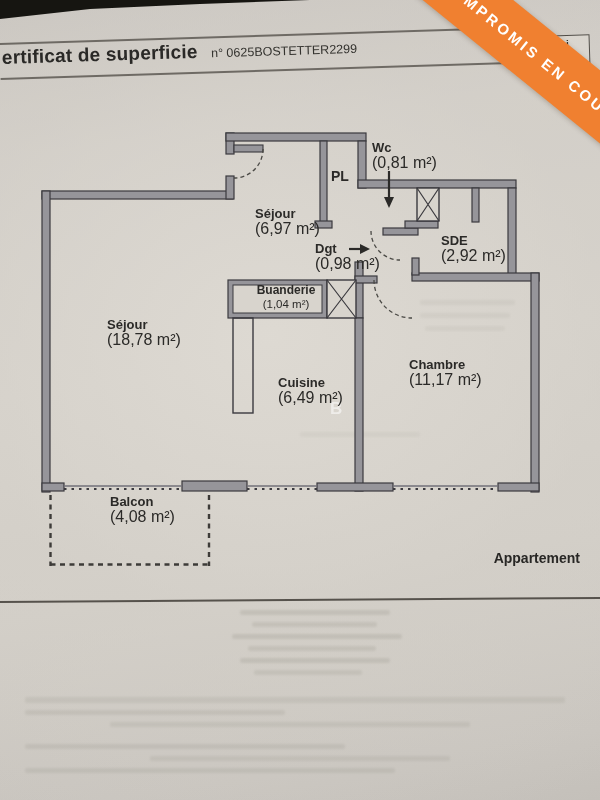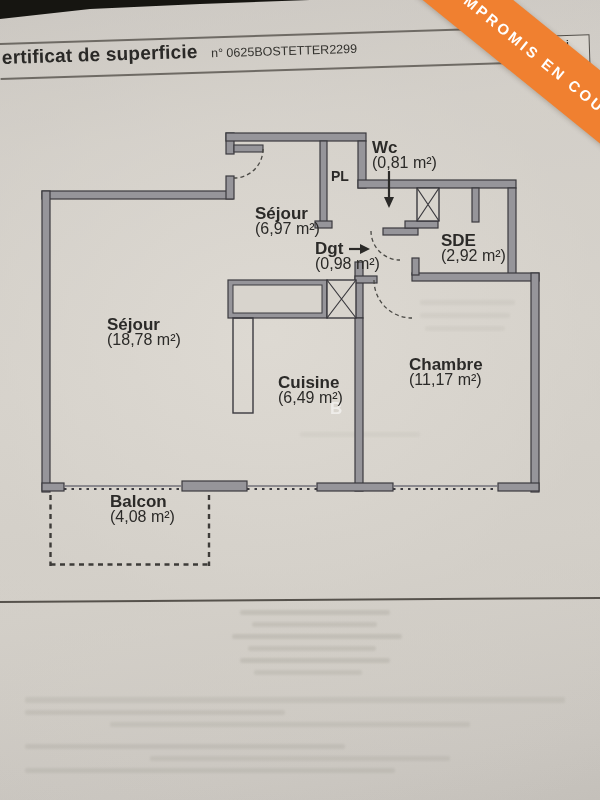--- a/index.html
+++ b/index.html
@@ -30,21 +30,21 @@
   .cb-l2{right:12px;top:14px;}
   
   .banner{position:absolute;left:369px;top:25px;width:330px;height:57px;background:#f08030;
     transform:rotate(39deg);z-index:7;display:flex;align-items:center;justify-content:center;
     box-shadow:0 1px 5px rgba(60,30,0,.25);}
   .banner-text{color:#fff;font-weight:700;font-size:15px;letter-spacing:3px;white-space:nowrap;}
   
   .plan-svg{position:absolute;left:0;top:0;z-index:2;}
   .labels{position:absolute;left:0;top:0;width:600px;height:800px;z-index:5;pointer-events:none;}
   .room{position:absolute;color:#2b2a28;line-height:15px;white-space:nowrap;}
-  .room .nm{font-weight:700;font-size:17px;}
+  .room .nm{font-weight:700;font-size:13px;}
   .room .ar{font-size:16px;}
   .lbl-sejour{left:107px;top:317px;}
   .lbl-entree{left:255px;top:206px;}
   .lbl-pl{left:331px;top:169px;font-weight:700;font-size:14px;}
   .lbl-wc{left:372px;top:140px;}
   .lbl-dgt{left:315px;top:241px;}
   .lbl-sde{left:441px;top:233px;}
   .lbl-buanderie{left:230px;top:283px;width:112px;text-align:center;line-height:14px;}
   .lbl-buanderie .nm{font-size:12px;}
   .lbl-buanderie .ar{font-size:11.5px;}
@@ -180,34 +180,39 @@
       <div class="ar">(0,81 m²)</div>
     </div>
     <div class="room lbl-dgt">
       <div class="nm">Dgt</div>
       <div class="ar">(0,98 m²)</div>
     </div>
     <div class="room lbl-sde">
       <div class="nm">SDE</div>
       <div class="ar">(2,92 m²)</div>
     </div>
+    <div class="room lbl-buanderie">
+      <div class="nm">Buanderie</div>
+      <div class="ar">(1,04 m²)</div>
+    </div>
     <div class="room lbl-cuisine">
       <div class="nm">Cuisine</div>
       <div class="ar">(6,49 m²)</div>
     </div>
     <div class="room lbl-chambre">
       <div class="nm">Chambre</div>
       <div class="ar">(11,17 m²)</div>
     </div>
     <div class="room lbl-balcon">
       <div class="nm">Balcon</div>
       <div class="ar">(4,08 m²)</div>
     </div>
   </div>
 
+  <div class="caption">Appartement</div>
 
   <div class="doc-header">
     <div class="rule rule1"></div>
     <div class="title-row">
       <span class="doc-title">ertificat de superficie</span>
       <span class="doc-num">n° 0625BOSTETTER2299</span>
     </div>
     <div class="rule rule2"></div>
   </div>
 

